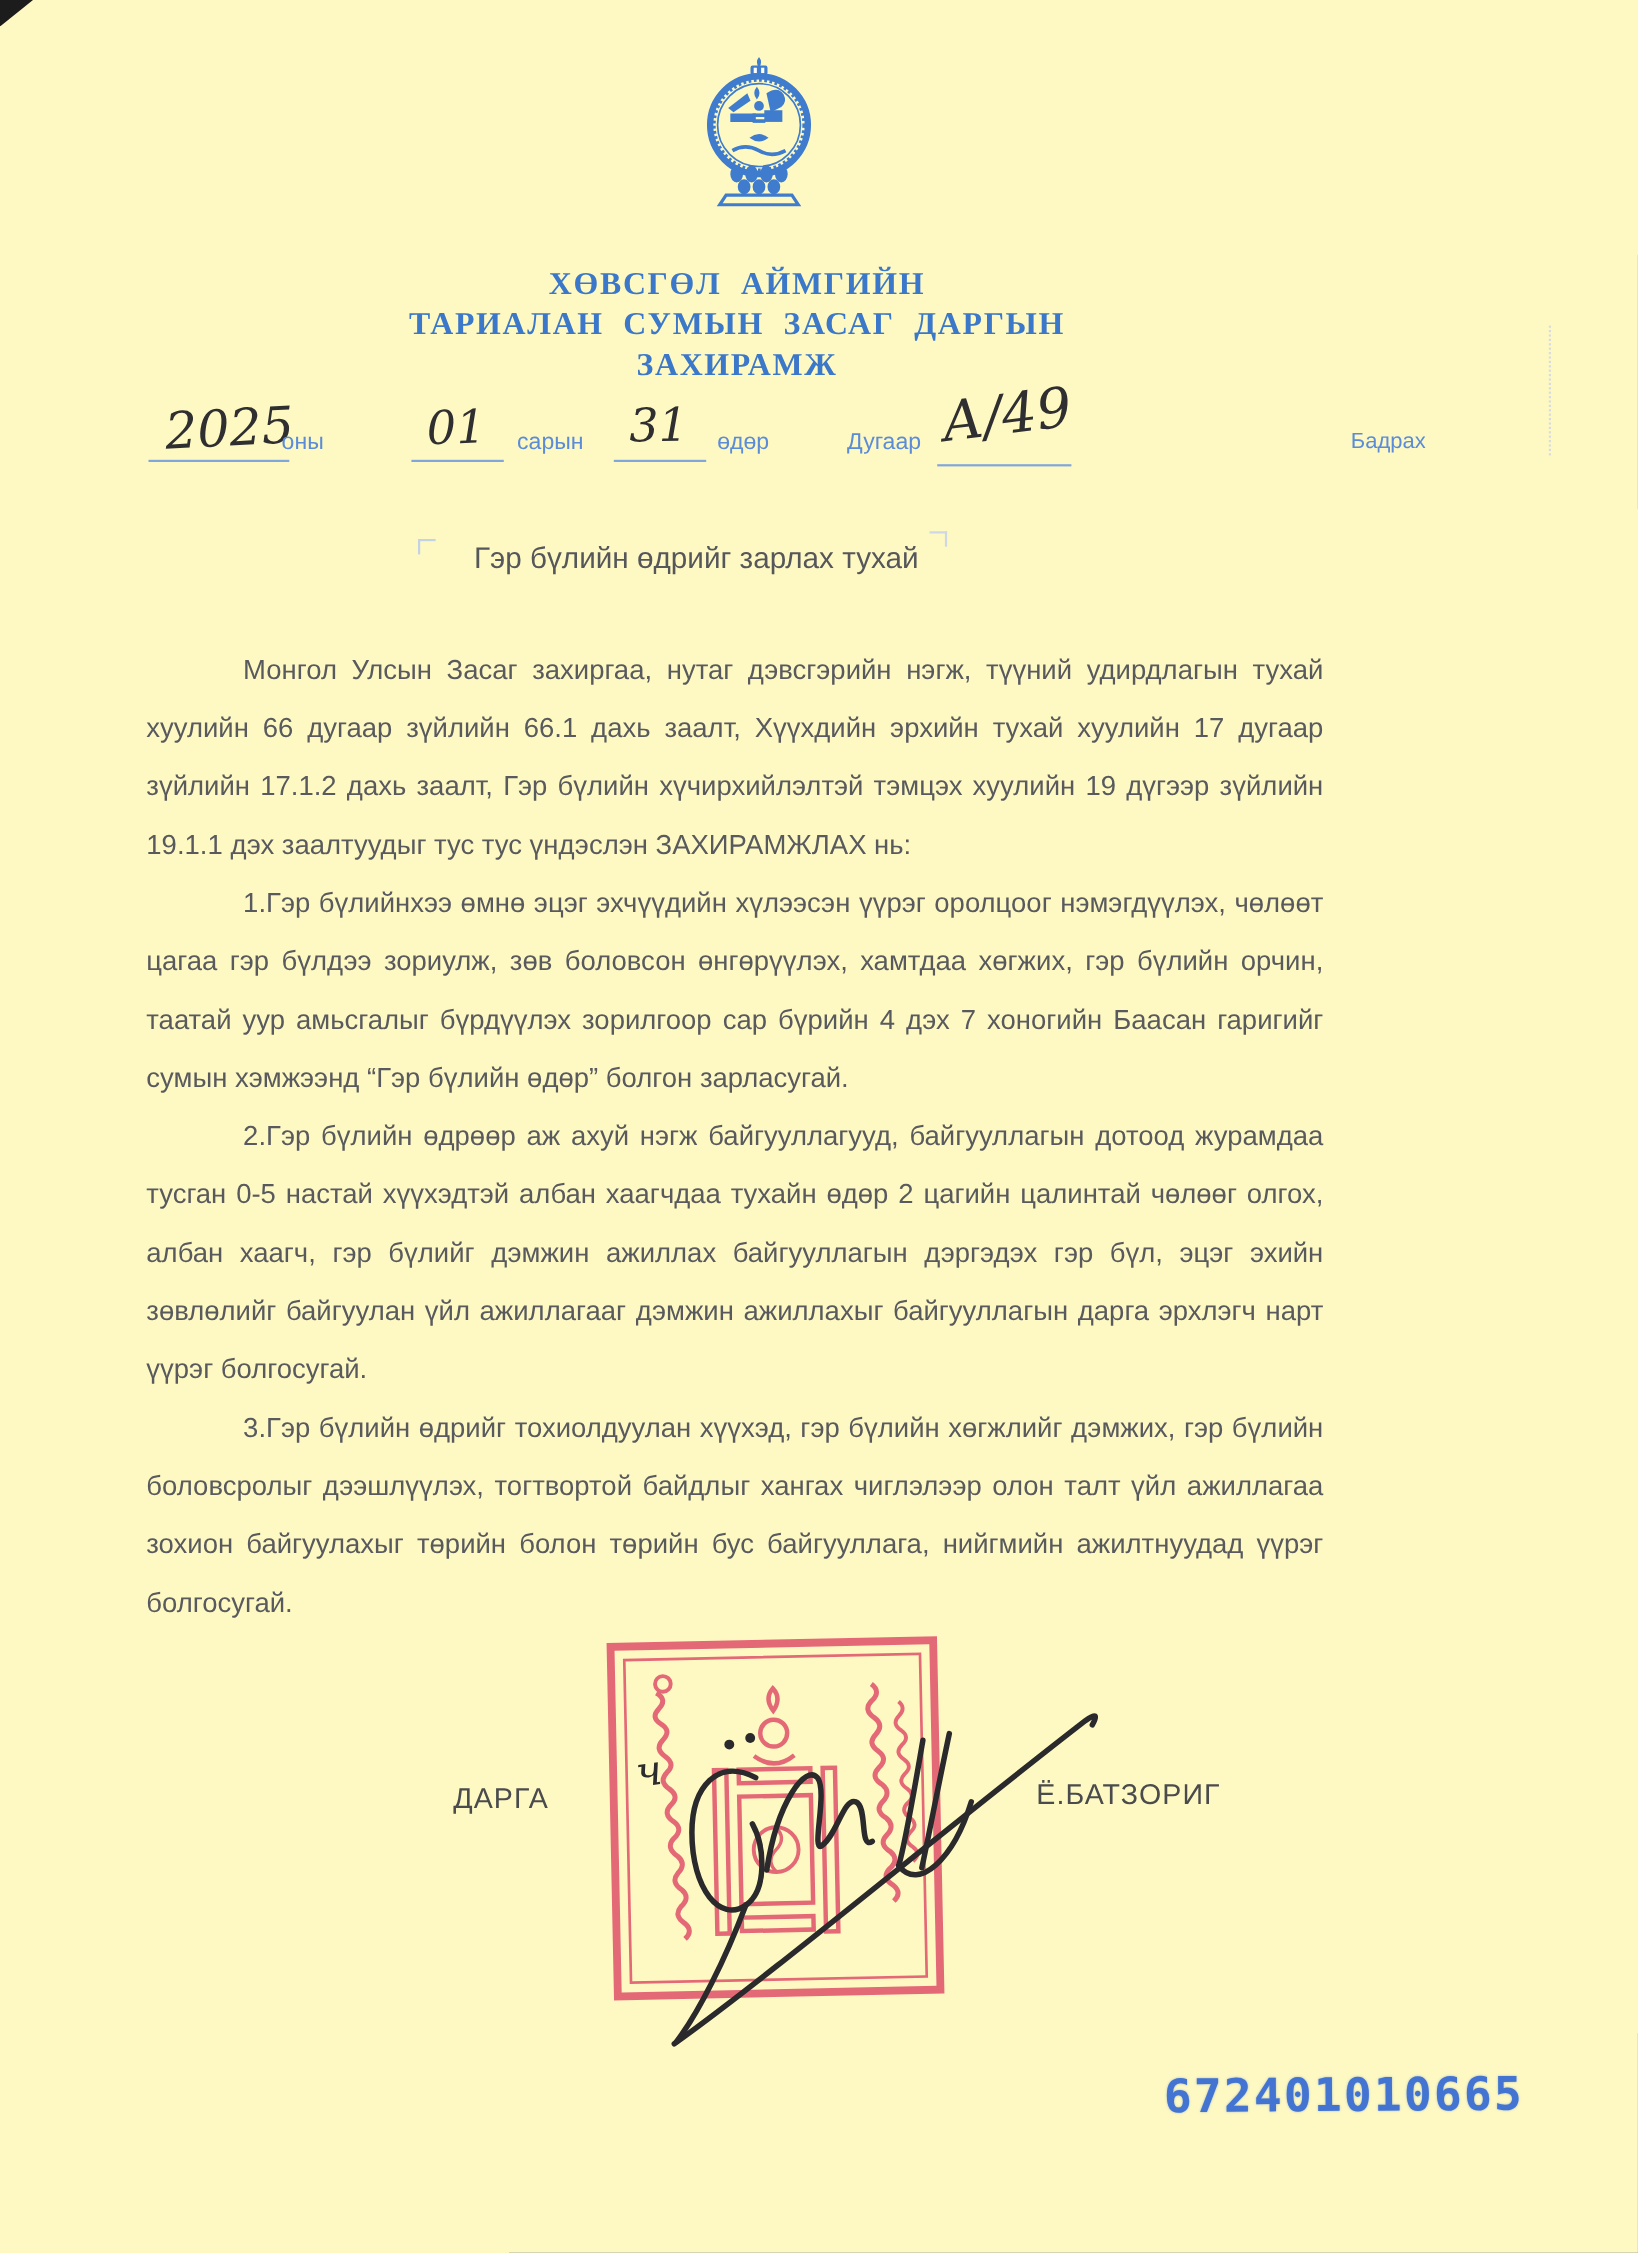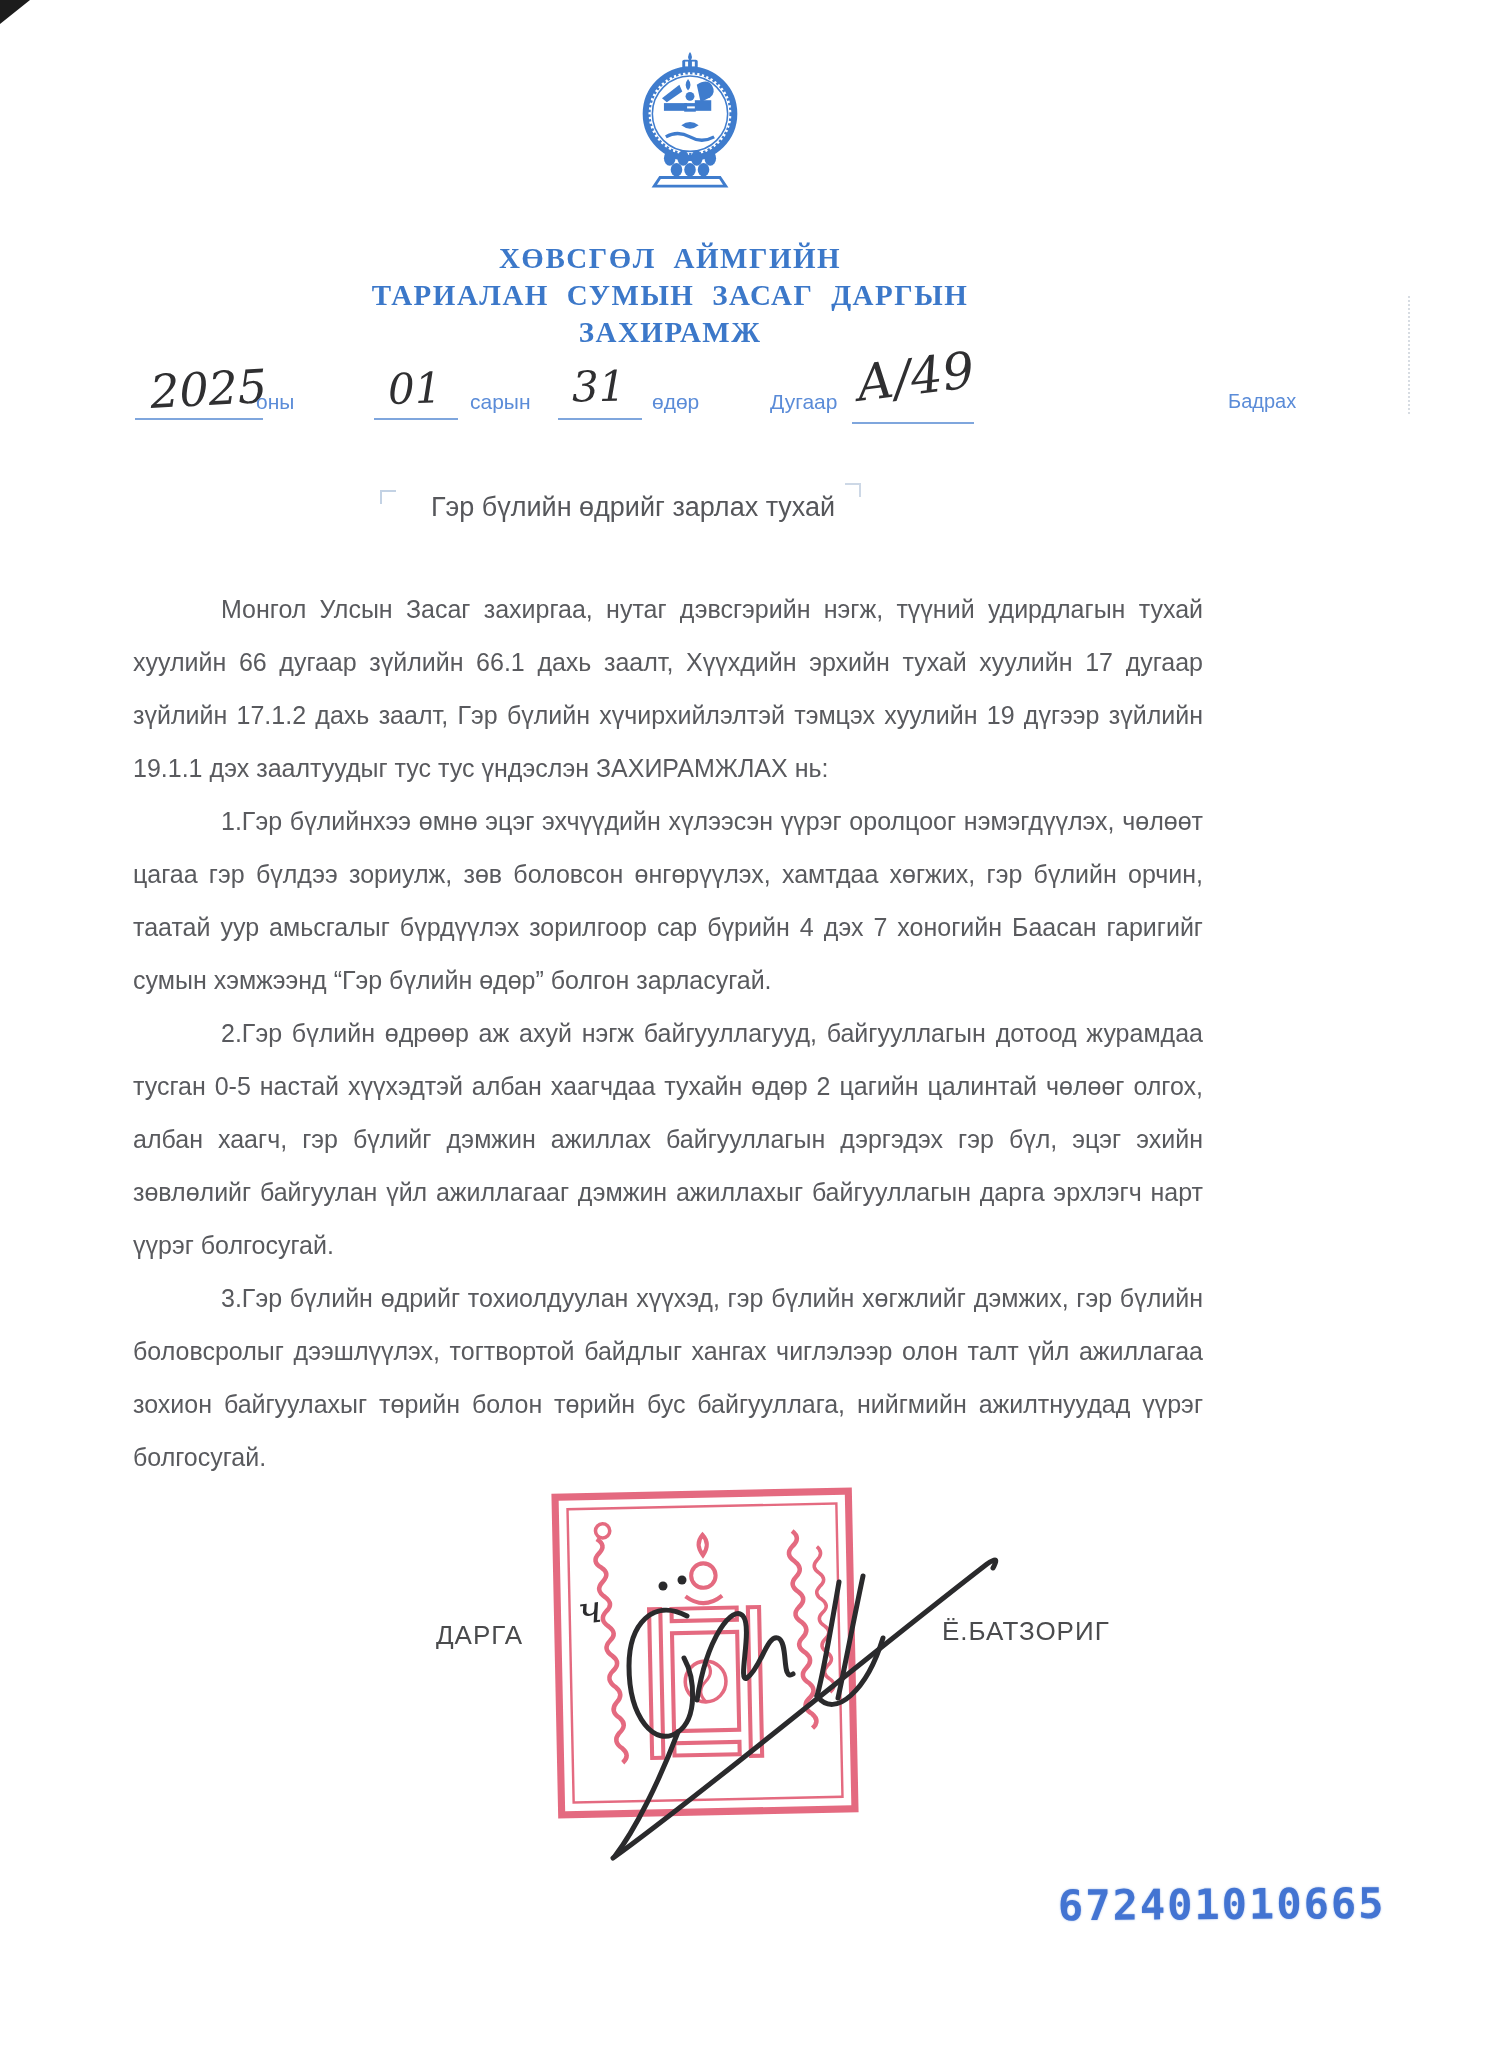--- a/index.html
+++ b/index.html
@@ -1,20 +1,20 @@
 <!DOCTYPE html>
 <html><head>
 <meta charset="utf-8">
 <style>
   html,body{margin:0;padding:0;background:#9a9a9a;}
   .page{
     position:relative;
     width:1489px;height:2048px;
     margin:0 auto;
-    background:#ffffff;
+    background:#fef9c3;
     font-family:"Liberation Sans",sans-serif;
     color:#595a5e;
     overflow:hidden;
   }
   
   .corner-wedge{
     position:absolute;left:0;top:0;width:30px;height:24px;
     background:#1c1c1c;
     clip-path:polygon(0 0,100% 0,0 100%);
   }
@@ -68,21 +68,21 @@
   .bracket-right{left:845px;top:483px;border-right:2px solid #cdd8e6;border-top:2px solid #cdd8e6;}
   
   .body-text{
     position:absolute;left:133px;top:583px;width:1070px;
     font-size:25px;line-height:53px;
     text-align:justify;
     color:#595a5e;
   }
   .body-text p{margin:0;text-indent:88px;}
   
-  .sig-role{position:absolute;left:436px;top:1620px;font-size:26px;color:#4a4b4d;letter-spacing:1px;}
+  .sig-role{position:absolute;left:412px;top:1620px;font-size:26px;color:#4a4b4d;letter-spacing:1px;}
   .sig-name{position:absolute;left:942px;top:1616px;font-size:26px;color:#4a4b4d;letter-spacing:1px;}
   .stamp{
     position:absolute;left:552px;top:1488px;width:306px;height:330px;
     transform:rotate(-1.2deg);
     opacity:.85;
   }
   .signature{position:absolute;left:535px;top:1486px;width:540px;height:400px;}
   .hw-mark{position:absolute;left:578px;top:1588px;font-size:38px;color:#2c2c2e;transform:rotate(-8deg);}
   
   .serial{

